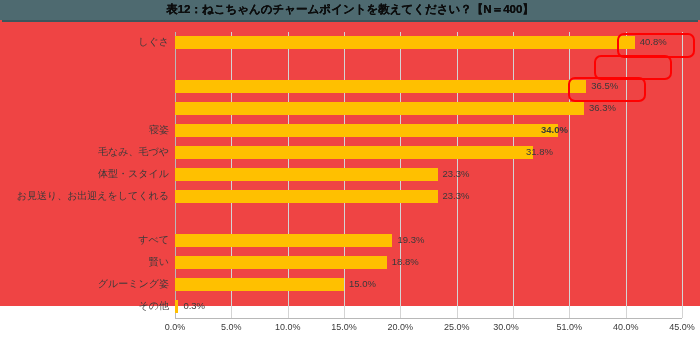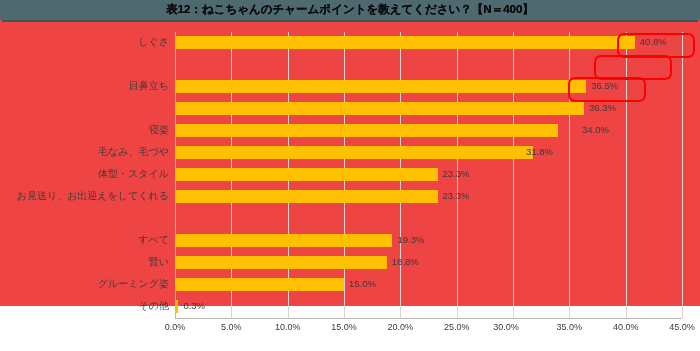--- a/index.html
+++ b/index.html
@@ -113,32 +113,31 @@
       <div class="gridline" style="left: 338px;"></div>
       <div class="gridline" style="left: 394.333px;"></div>
       <div class="gridline" style="left: 450.667px;"></div>
       <div class="gridline" style="left: 507px;"></div>
       <div class="row" style="top: 0px;">
         <div class="catwrap">しぐさ</div>
         <div class="bar" style="width: 459.68px; background: rgb(255, 192, 0);"></div>
         <div class="bar-value" style="left: 464.68px;">40.8%</div>
       </div>
       <div class="row" style="top: 44px;">
-        <div class="catwrap">目鼻立ち</div>
         <div class="bar" style="width: 411.233px; background: rgb(255, 192, 0);"></div>
         <div class="bar-value" style="left: 416.233px;">36.5%</div>
       </div>
       <div class="row" style="top: 66px;">
         <div class="bar" style="width: 408.98px; background: rgb(255, 192, 0);"></div>
         <div class="bar-value" style="left: 413.98px;">36.3%</div>
       </div>
       <div class="row" style="top: 88px;">
         <div class="catwrap">寝姿</div>
         <div class="bar" style="width: 383.067px; background: rgb(255, 192, 0);"></div>
-        <div class="bar-value" style="left: 407px;">34.0%</div>
+        <div class="bar-value" style="left: 366px; font-weight: bold;">34.0%</div>
       </div>
       <div class="row" style="top: 110px;">
         <div class="catwrap">毛なみ、毛づや</div>
         <div class="bar" style="width: 358.28px; background: rgb(255, 192, 0);"></div>
         <div class="bar-value" style="left: 351px;">31.8%</div>
       </div>
       <div class="row" style="top: 132px;">
         <div class="catwrap">体型・スタイル</div>
         <div class="bar" style="width: 262.513px; background: rgb(255, 192, 0);"></div>
         <div class="bar-value" style="left: 267.513px;">23.3%</div>
@@ -171,19 +170,19 @@
     </div>
   <div id="axis-baseline"></div>
 
 <div class="xtick" style="left: 175px;">0.0%</div>
     <div class="xtick" style="left: 231.333px;">5.0%</div>
     <div class="xtick" style="left: 287.667px;">10.0%</div>
     <div class="xtick" style="left: 344px;">15.0%</div>
     <div class="xtick" style="left: 400.333px;">20.0%</div>
     <div class="xtick" style="left: 456.667px;">25.0%</div>
     <div class="xtick" style="left: 506px;">30.0%</div>
-    <div class="xtick" style="left: 569.333px;">35.0%</div>
+    <div class="xtick" style="left: 569.333px;">51.0%</div>
     <div class="xtick" style="left: 625.667px;">40.0%</div>
     <div class="xtick" style="left: 682px;">45.0%</div>
     <div class="hl-box" style="left: 616.68px; top: 33px; width: 78px; height: 25px; border-color: rgb(255, 0, 0);"></div>
     <div class="hl-box" style="left: 594.147px; top: 55px; width: 78px; height: 25px; border-color: rgb(255, 0, 0);"></div>
     <div class="hl-box" style="left: 568.233px; top: 77px; width: 78px; height: 25px; border-color: rgb(255, 0, 0);"></div>
   </div>
 
 </body></html>

